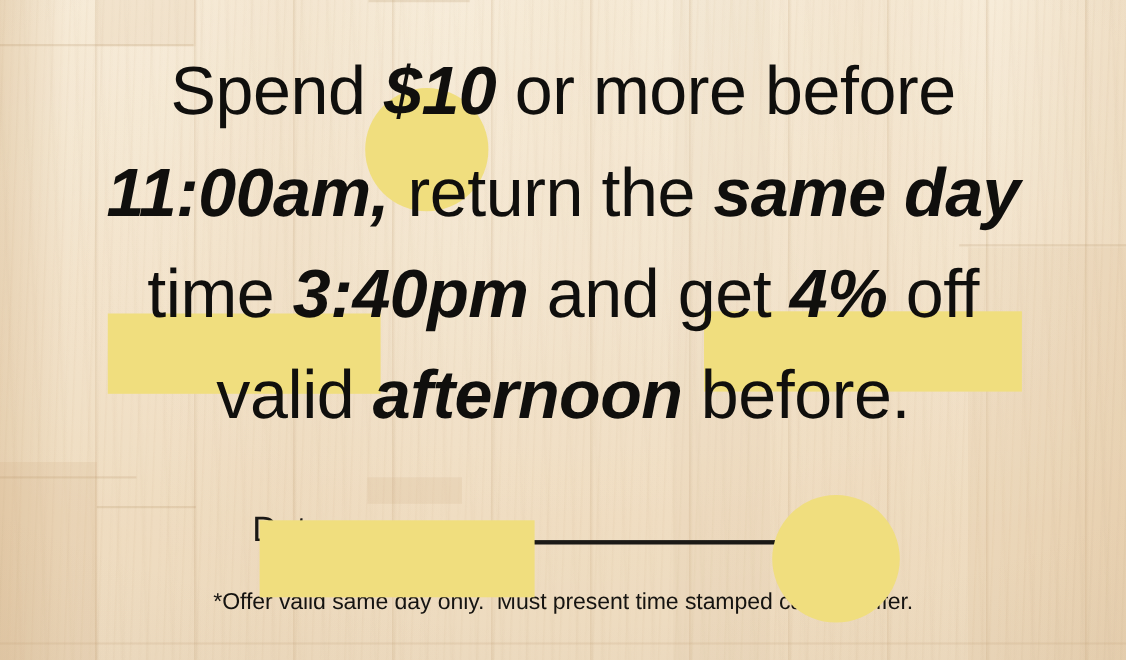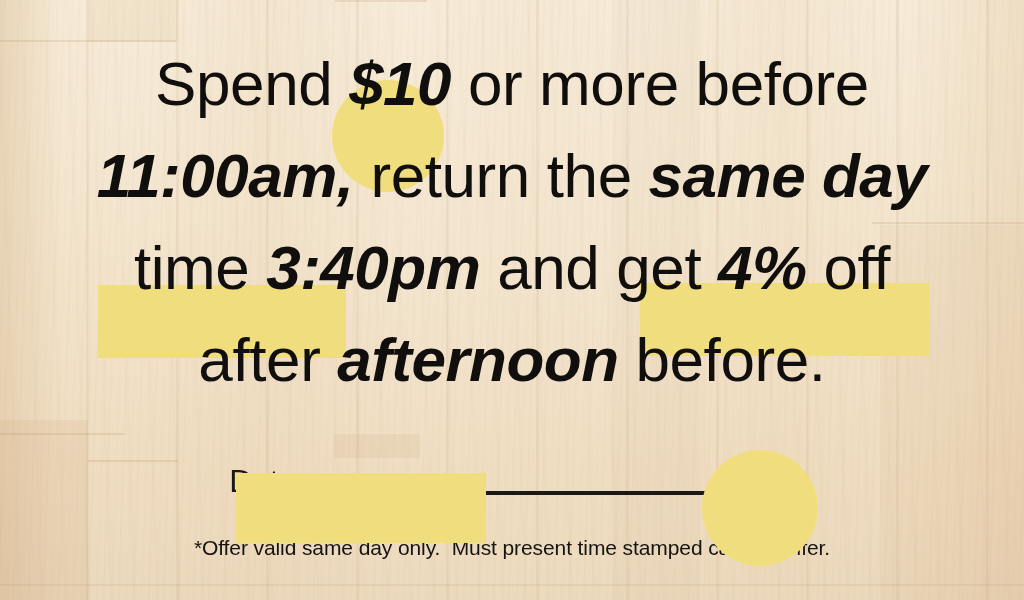--- a/index.html
+++ b/index.html
@@ -215,21 +215,21 @@
     </div>
 
     <div class="line">
       <span class="hl-rect" id="rect-300pm"></span>
       <span class="circle" id="circle-25"></span>
       <span class="txt">time </span><span class="hl-plain">3:40pm</span><span class="txt"> and get </span><span class="hl-plain">4%</span><span class="txt"> off</span>
     </div>
 
     <div class="line">
       
-      <span class="txt">after </span><span class="hl-plain">afternoon</span><span class="txt"> before.</span>
+      <span class="txt">valid </span><span class="hl-plain">afternoon</span><span class="txt"> before.</span>
     </div>
 
   </div>
 
   <div class="date-row">
     <span class="date-inner"><span class="date-label">Date:</span><span class="date-rule"></span></span>
   </div>
 
   <div class="disclaimer">*Offer valid same day only.  Must present time stamped card for offer.</div>
 

